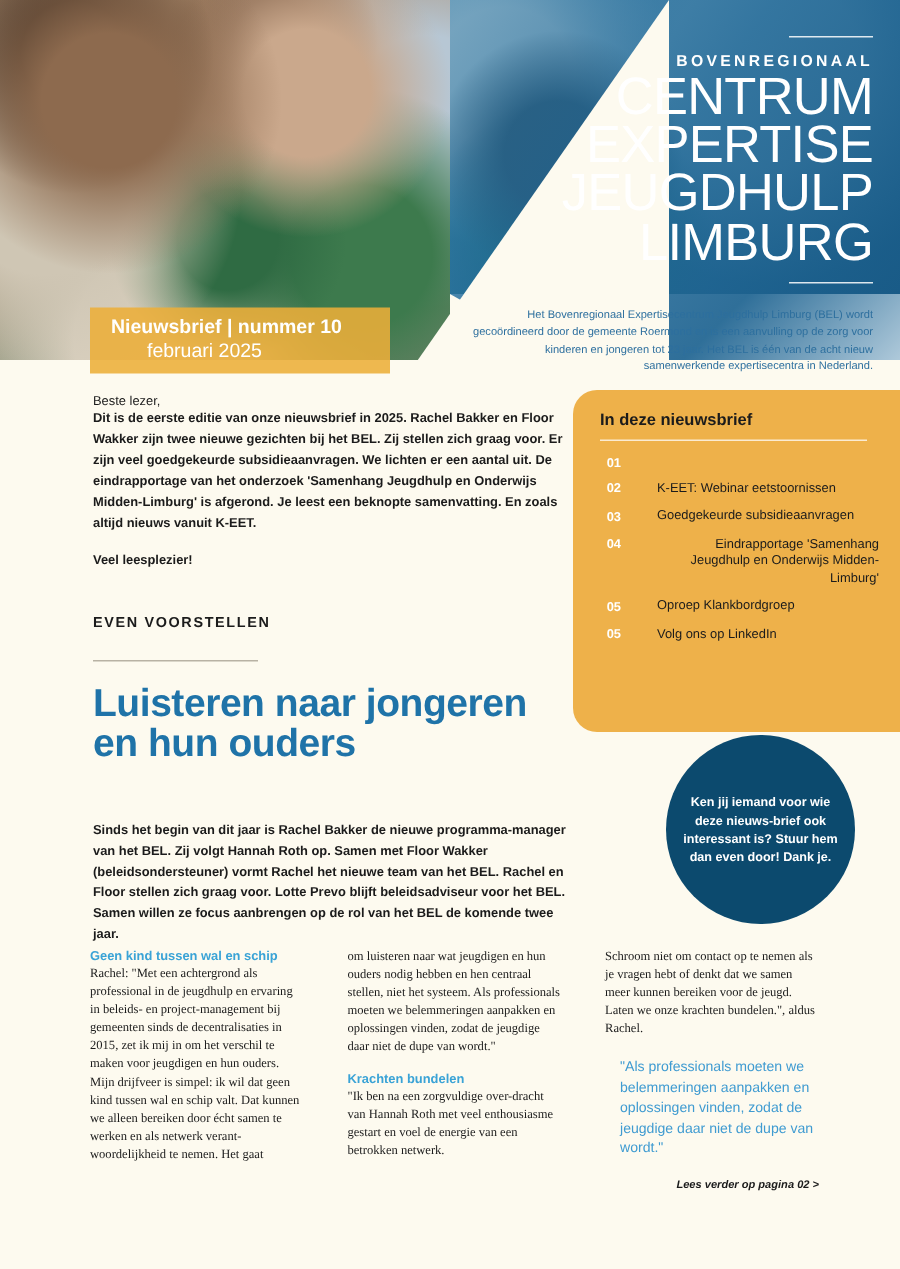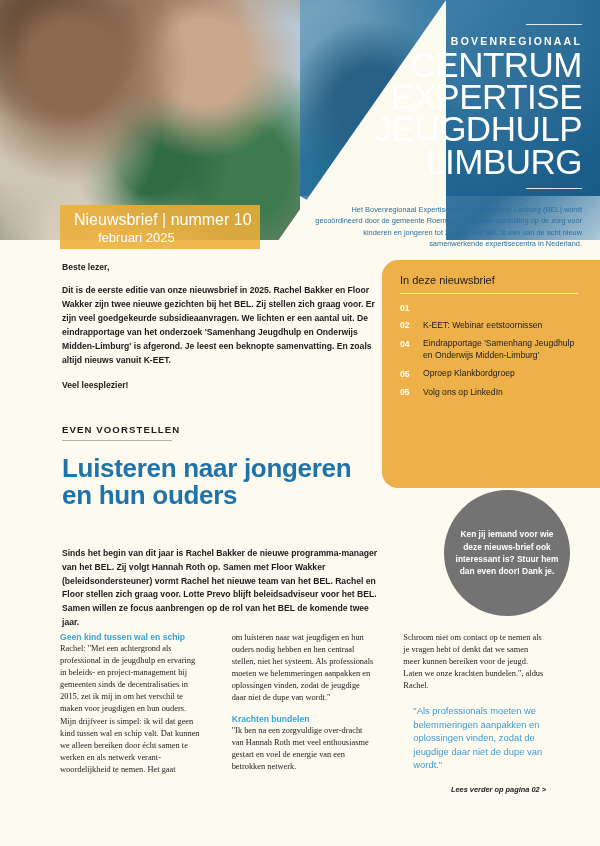--- a/index.html
+++ b/index.html
@@ -81,58 +81,58 @@
     font-size: 35px; line-height: .92; font-weight: 300; letter-spacing: -0.5px;
     color: #ffffff; white-space: nowrap;
   }
   .rule-bot { width: 56px; height: 1px; background: rgba(255,255,255,.85); margin: 10px 0 0 auto; }
 
   .nb-band {
     position: absolute; left: 60px; top: 205px; width: 200px; height: 44px;
     background: rgba(236,174,57,.88); z-index: 7;
     color: #ffffff; padding: 5px 0 0 14px;
   }
-  .nb-band .l1 { font-size: 16px; font-weight: 400; line-height: 1.25; }
+  .nb-band .l1 { font-size: 13px; font-weight: 700; line-height: 1.25; }
   .nb-band .l2 { font-size: 13px; font-weight: 400; line-height: 1.25; margin-left: 24px; }
 
   .hero-blurb {
     position: absolute; right: 18px; top: 204px; width: 270px; z-index: 8;
     color: #2d6f9e; font-size: 7.4px; line-height: 1.55; text-align: right;
   }
 
   
   .letter { position: absolute; left: 62px; top: 262px; width: 320px; color: #1b1b1b; }
-  .letter .greet { font-size: 8.6px; font-weight: 700; margin-bottom: 12px; }
+  .letter .greet { font-size: 8.6px; font-weight: 400; }
   .letter p { font-size: 8.6px; font-weight: 700; line-height: 1.62; margin-bottom: 12px; }
   .letter .sign { font-size: 8.6px; font-weight: 700; }
 
   
   .toc {
     position: absolute; left: 382px; top: 260px; width: 218px; height: 228px;
     background: #eeb14a; border-top-left-radius: 16px; border-bottom-left-radius: 16px;
     padding: 14px 14px 0 18px; z-index: 9;
   }
-  .toc h3 { font-size: 11px; color: #1b1b1b; font-weight: 400; margin-bottom: 7px; }
+  .toc h3 { font-size: 11px; color: #1b1b1b; font-weight: 700; margin-bottom: 7px; }
   .toc .hr { height: 1px; background: rgba(255,255,255,.75); margin-bottom: 8px; width: 178px; }
-  .toc-item { display: flex; gap: 9px; margin-bottom: 7px; }
+  .toc-item { display: flex; gap: 24px; margin-bottom: 7px; text-align: right; }
   .toc-num { font-size: 8.6px; font-weight: 700; color: #ffffff; width: 14px; flex: none; padding-top: .5px; }
   .toc-txt { font-size: 8.6px; color: #1b1b1b; line-height: 1.34; }
 
   
   .circle {
     position: absolute; left: 444px; top: 490px; width: 126px; height: 126px;
-    border-radius: 50%; background: #737373; z-index: 10;
+    border-radius: 50%; background: #0c4a6e; z-index: 10;
     display: flex; align-items: center; justify-content: center;
     color: #ffffff; text-align: center;
     font-size: 8.4px; font-weight: 700; line-height: 1.48; padding: 0 8px;
   }
 
   
   .sect-label {
-    position: absolute; left: 62px; top: 424px; font-size: 9.6px; font-weight: 700;
+    position: absolute; left: 62px; top: 410px; font-size: 9.6px; font-weight: 700;
     letter-spacing: 1.1px; color: #1b1b1b; padding-bottom: 5px;
   }
   .sect-rule { position: absolute; left: 62px; top: 440px; width: 110px; height: 1px; background: #b8b2a4; }
 
   .headline {
     position: absolute; left: 62px; top: 455px; width: 300px;
     color: #1f73a8; font-size: 26px; font-weight: 700; line-height: 1.04; letter-spacing: -0.3px;
   }
 
   .lead {
@@ -201,20 +201,24 @@
     <div class="hr"></div>
 
     <div class="toc-item">
       <div class="toc-num">01</div>
     </div>
     <div class="toc-item">
       <div class="toc-num">02</div>
       <div class="toc-txt">K-EET: Webinar eetstoornissen</div>
     </div>
     <div class="toc-item">
+      <div class="toc-num">03</div>
+      <div class="toc-txt">Goedgekeurde subsidieaanvragen</div>
+    </div>
+    <div class="toc-item">
       <div class="toc-num">04</div>
       <div class="toc-txt">Eindrapportage 'Samenhang Jeugdhulp en Onderwijs Midden-Limburg'</div>
     </div>
     <div class="toc-item">
       <div class="toc-num">05</div>
       <div class="toc-txt">Oproep Klankbordgroep</div>
     </div>
     <div class="toc-item">
       <div class="toc-num">05</div>
       <div class="toc-txt">Volg ons op LinkedIn</div>

